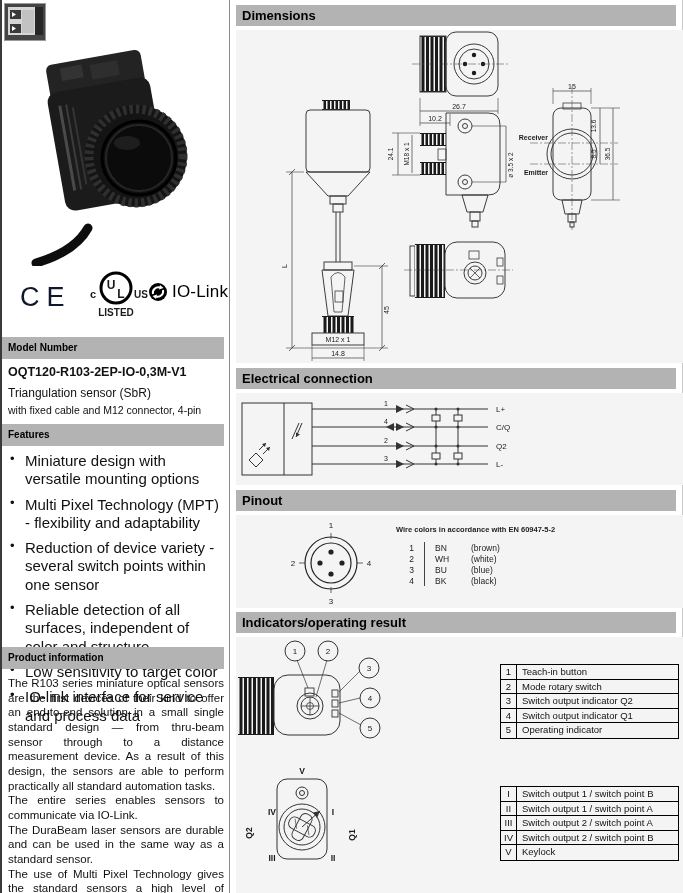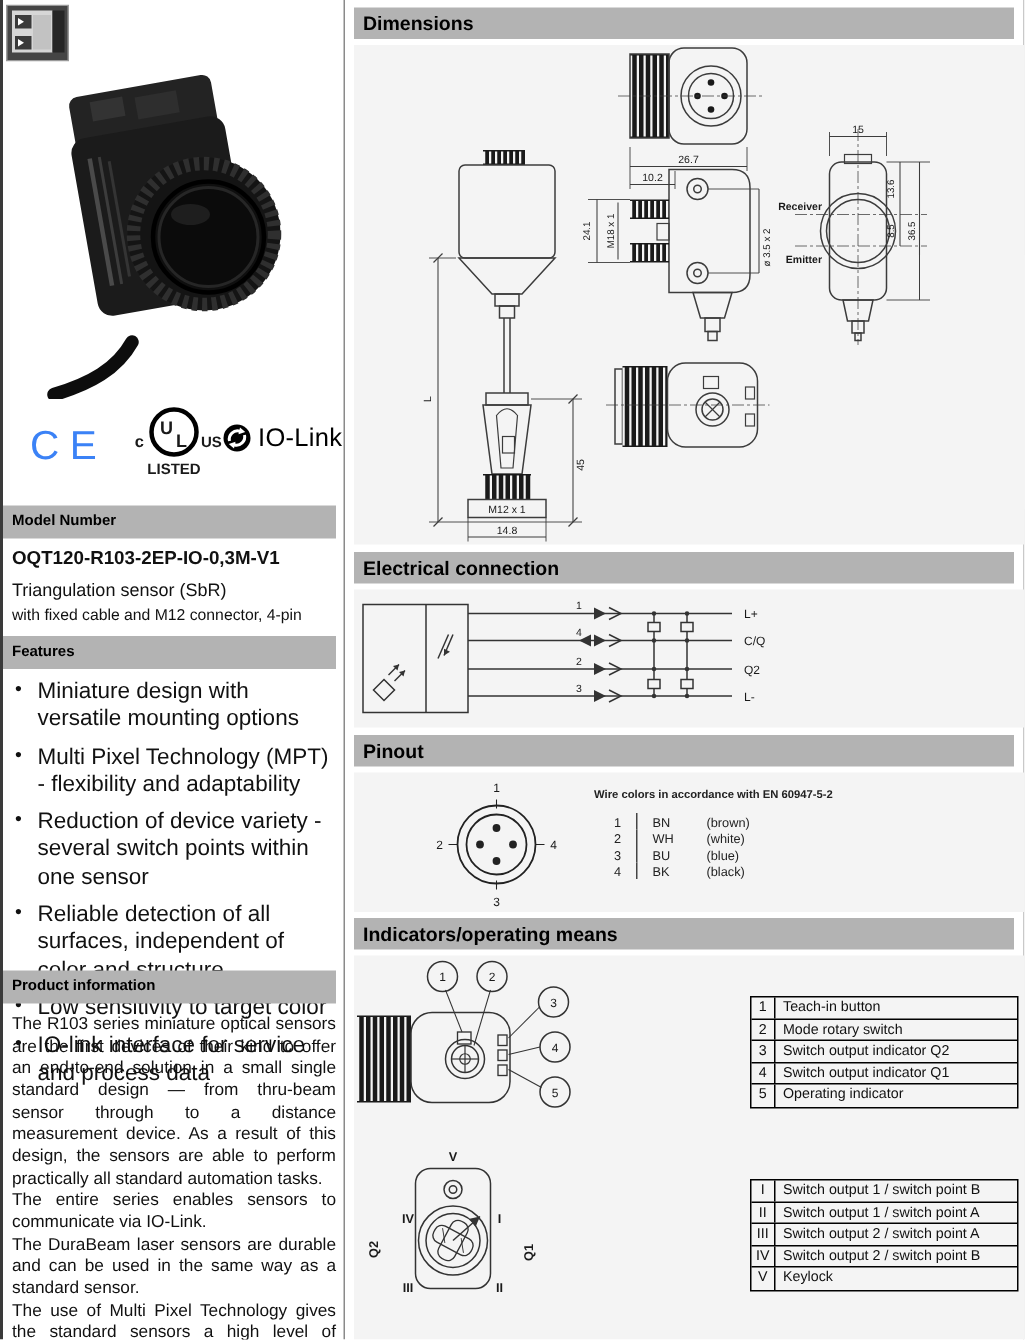--- a/index.html
+++ b/index.html
@@ -11,21 +11,21 @@
   .page-edge-left  { position:absolute; left:0; top:0; width:2px; height:893px; background:#3a3a3a; }
   .page-edge-right { position:absolute; right:0; top:0; width:1px; height:893px; background:#c9c9c9; }
   .col-divider { position:absolute; left:229px; top:0; width:1px; height:893px; background:#8a8a8a; }
 
   
   .left-col { position:absolute; left:2px; top:0; width:227px; height:893px; }
   .corner-icon { position:absolute; left:2px; top:3px; width:42px; height:38px; }
   .product-photo { position:absolute; left:6px; top:36px; width:214px; height:230px; }
 
   .logos { position:absolute; left:0; top:270px; width:227px; height:64px; }
-  .ce-mark { position:absolute; left:18px; top:12px; font-size:27px; letter-spacing:7px; font-weight:400; color:#3b82f6; }
+  .ce-mark { position:absolute; left:18px; top:12px; font-size:27px; letter-spacing:7px; font-weight:400; color:#0f172a; }
   .ul-mark { position:absolute; left:82px; top:0px; }
   .iolink-mark { position:absolute; left:146px; top:12px; display:flex; align-items:center; }
   .iolink-text { font-size:17px; font-weight:normal; color:#000; margin-left:4px; letter-spacing:0.2px; }
 
   .sec-bar {
     position:absolute; left:0; width:222px; height:22px; background:#b3b3b3;
     font-size:10px; font-weight:bold; color:#000; line-height:22px; padding-left:6px;
   }
   .bar-model { top:337px; }
   .model-number  { position:absolute; left:6px; top:365px; font-size:12.5px; font-weight:bold; }
@@ -408,21 +408,21 @@
       </div>
       <div class="pin-row">
         <span class="p">4</span>
           <span class="rule"></span>
         <span class="c">BK</span>
         <span class="clr">(black)</span>
       </div>
     </div>
   </div>
 
-  <div class="rsec-bar bar-indicators">Indicators/operating means</div>
+  <div class="rsec-bar bar-indicators">Indicators/operating result</div>
   <div class="panel panel-indicators">
     <svg width="260" height="256" viewBox="0 0 260 256">
       <g stroke="#333" stroke-width="1" fill="none">
 
         <g>
           <rect x="2" y="40" width="36" height="58" fill="#1a1a1a" stroke="none"></rect>
           <line x1="2" y1="69" x2="38" y2="69" stroke="#f4f4f4" stroke-width="56" stroke-dasharray="1.5,3"></line>
           <rect x="38" y="38" width="66" height="60" rx="14"></rect>
           <rect x="69" y="51" width="9" height="8" stroke-width="0.9"></rect>
           <circle cx="74" cy="69" r="13"></circle>

